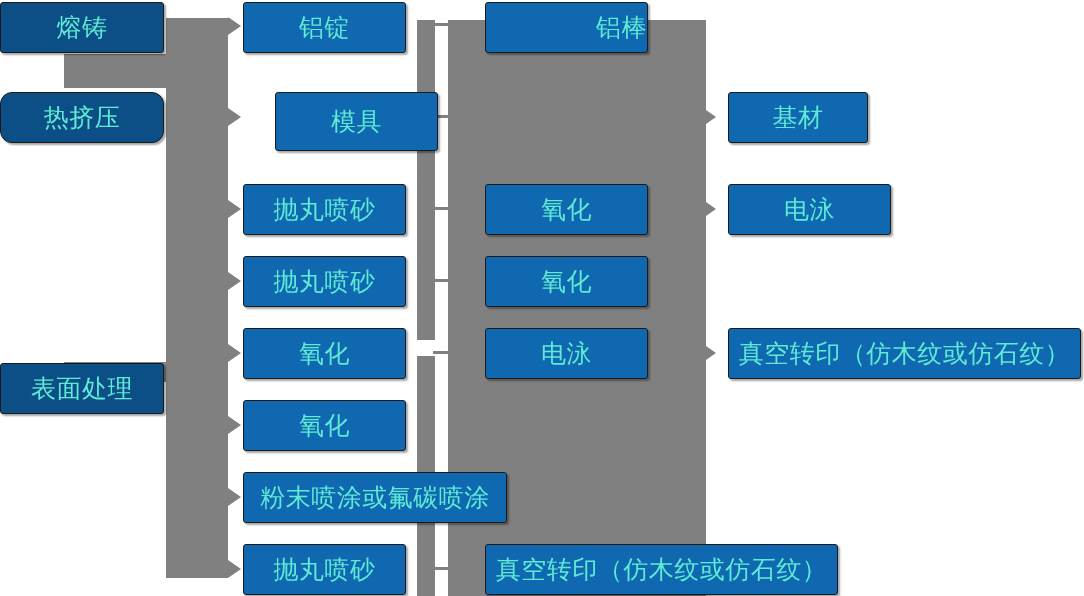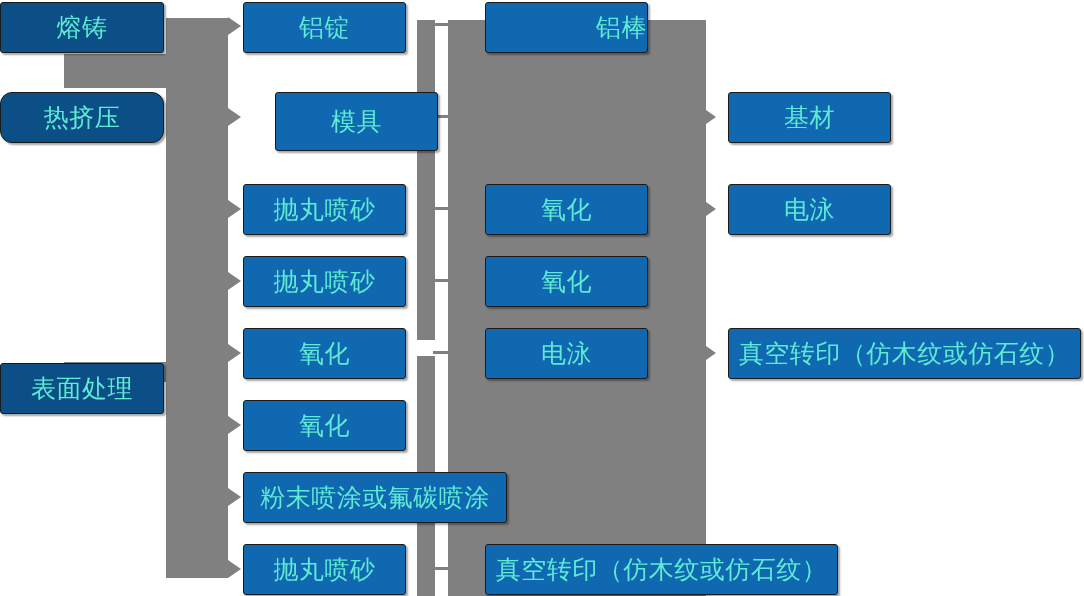--- a/index.html
+++ b/index.html
@@ -157,21 +157,21 @@
   <div class="box mid" style="left:485px; top:256px; width:163px; height:51px;">
     <span>氧化</span>
   </div>
   <div class="box mid" style="left:485px; top:328px; width:163px; height:51px;">
     <span>电泳</span>
   </div>
   <div class="box mid" style="left:485px; top:544px; width:353px; height:51px;">
     <span>真空转印（仿木纹或仿石纹）</span>
   </div>
 
-  <div class="box mid" style="left:728px; top:92px; width:163px; height:51px;">
+  <div class="box mid" style="left:728px; top:92px; width:140px; height:51px;">
     <span>基材</span>
   </div>
   <div class="box mid" style="left:728px; top:184px; width:163px; height:51px;">
     <span>电泳</span>
   </div>
   <div class="box mid" style="left:728px; top:328px; width:353px; height:51px;">
     <span>真空转印（仿木纹或仿石纹）</span>
   </div>
 
 </div>

